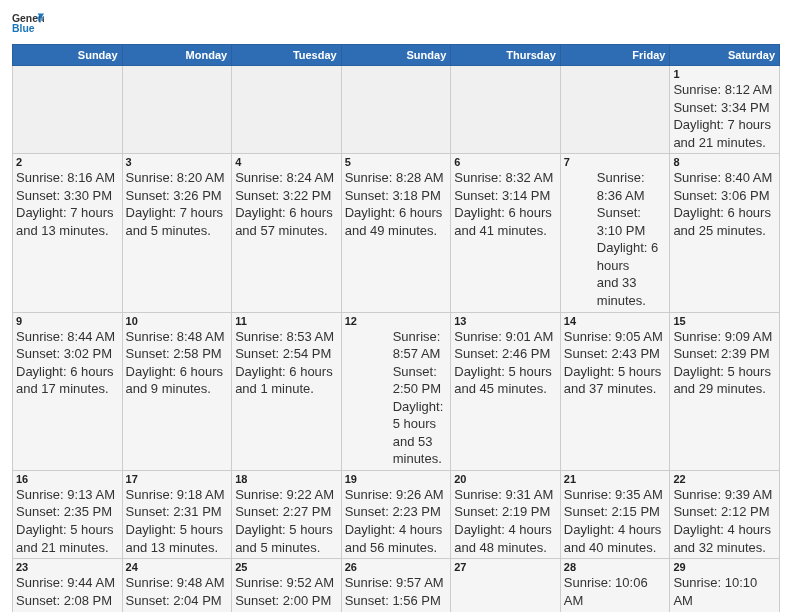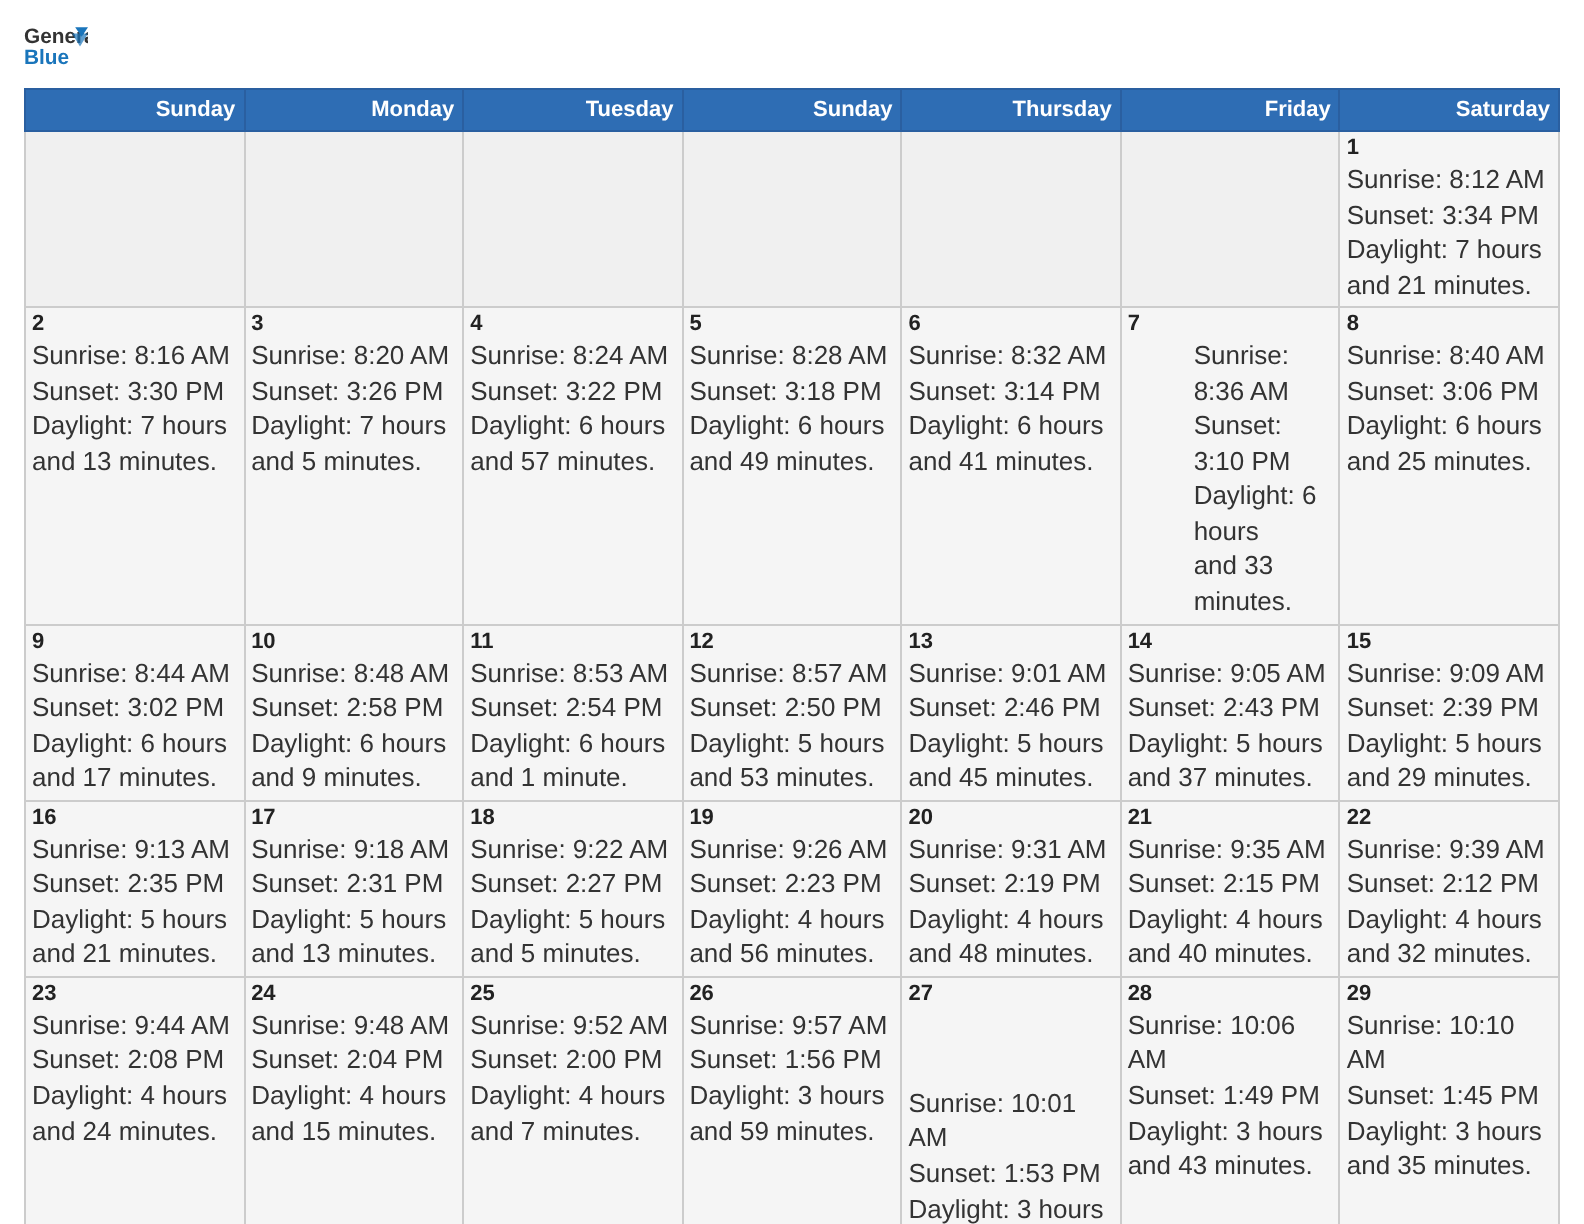--- a/index.html
+++ b/index.html
@@ -202,21 +202,21 @@
           </td>
           <td>
             <span class="day-num">11</span>
             <div class="day-info" style="white-space: pre-line;">Sunrise: 8:53 AM
 Sunset: 2:54 PM
 Daylight: 6 hours
 and 1 minute.</div>
           </td>
           <td>
             <span class="day-num">12</span>
-            <div class="day-info" style="white-space: pre-line;">Sunrise: 8:57 AM
+            <div class="day-info" style="white-space: pre-line; margin-left: 48px;">Sunrise: 8:57 AM
 Sunset: 2:50 PM
 Daylight: 5 hours
 and 53 minutes.</div>
           </td>
           <td>
             <span class="day-num">13</span>
             <div class="day-info" style="white-space: pre-line;">Sunrise: 9:01 AM
 Sunset: 2:46 PM
 Daylight: 5 hours
 and 45 minutes.</div>

